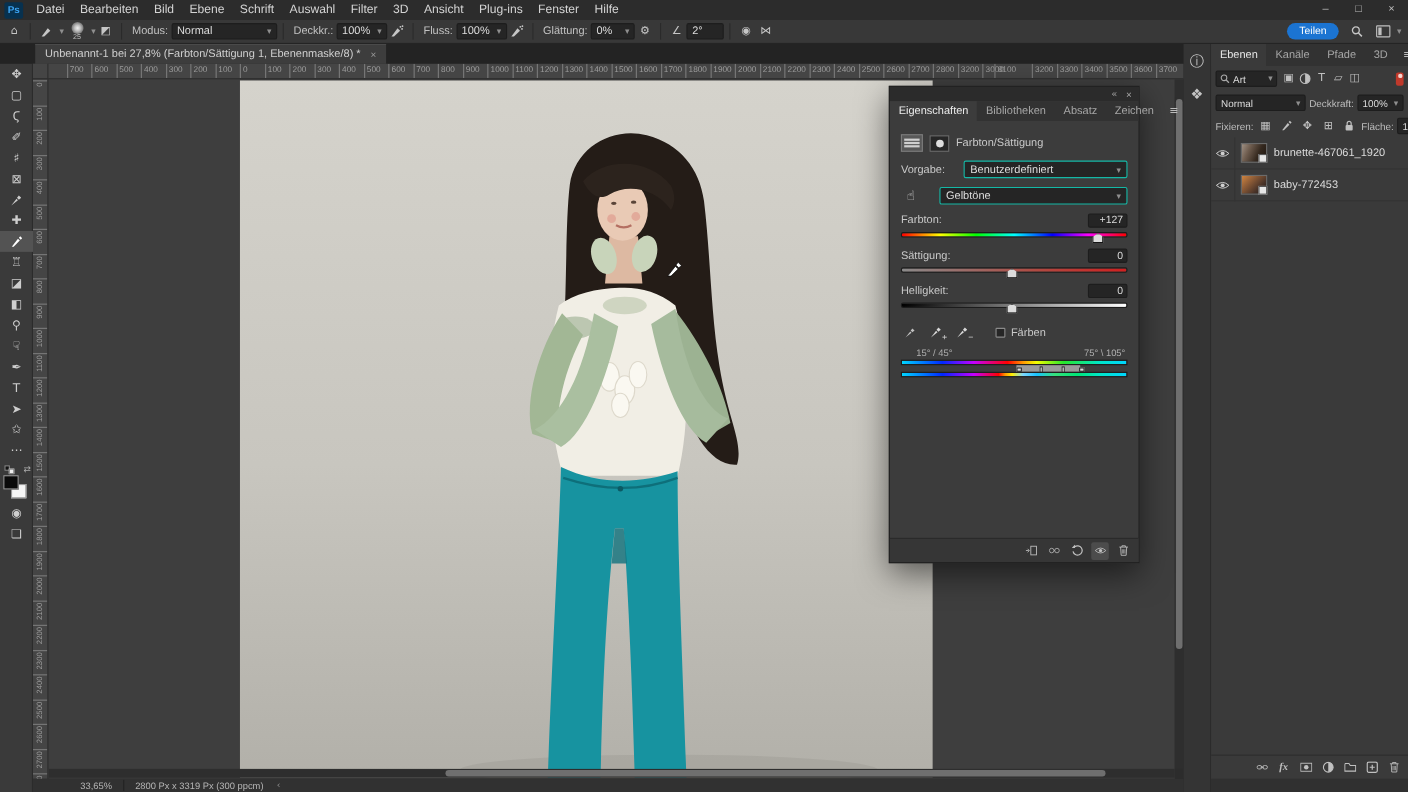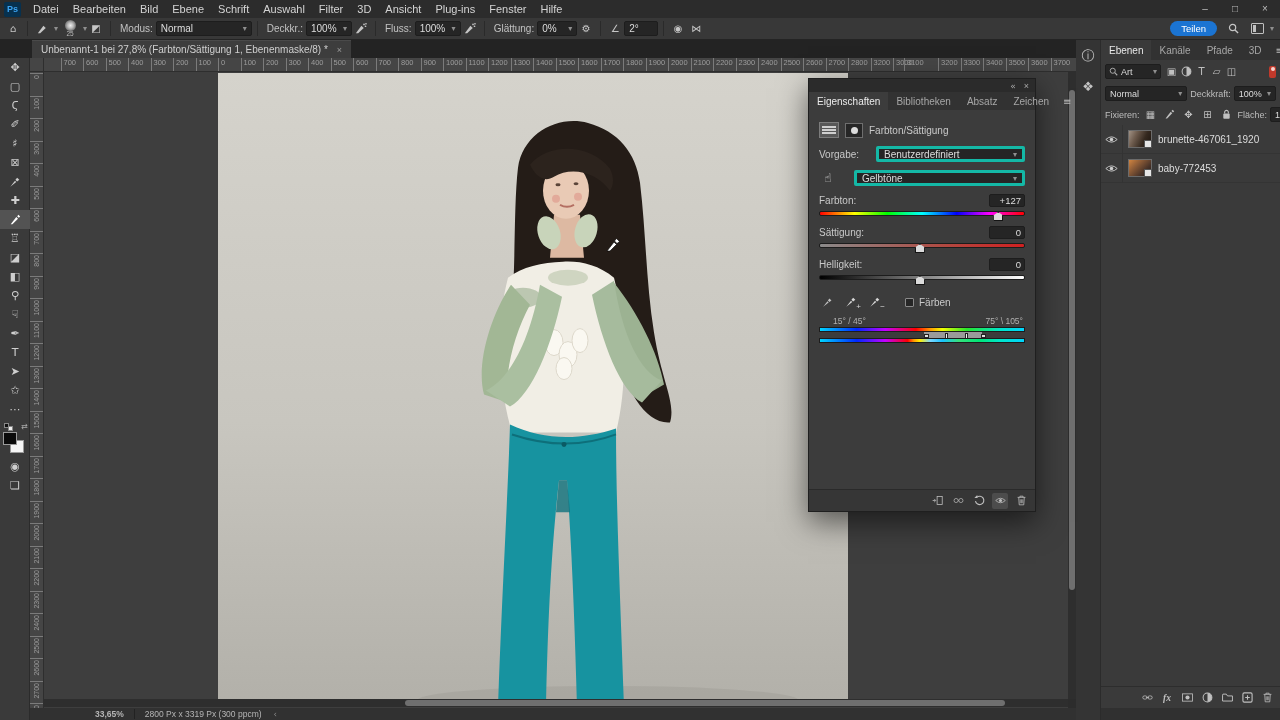--- a/index.html
+++ b/index.html
@@ -69,21 +69,21 @@
   #photo{position:absolute;left:218px;top:73px;width:630px;height:634px;z-index:1;}
   #cursor-eyedropper{position:absolute;left:606px;top:236px;width:16px;height:16px;z-index:6;}
   #hscroll{position:absolute;left:44px;top:699px;width:1024px;height:8px;background:#2e2e2e;z-index:5;}
   #hscroll .thumb{position:absolute;left:361px;top:1px;width:600px;height:6px;background:#6f6f6f;border-radius:3px;}
   #vscroll{position:absolute;left:1068px;top:72px;width:8px;height:627px;background:#2e2e2e;z-index:5;}
   #vscroll .thumb{position:absolute;top:18px;left:1px;width:6px;height:500px;background:#6f6f6f;border-radius:3px;}
 
   
   #statusbar{position:absolute;left:30px;top:708px;width:1046px;height:12px;background:#313131;
     display:flex;align-items:center;font-size:8.5px;color:#b5b5b5;z-index:9;}
-  #status-zoom{margin-left:65px;font-weight:bold;}
+  #status-zoom{margin-left:43px;}
   #status-div{width:1px;height:10px;background:#222;margin:0 10px;}
   #status-chev{margin-left:12px;color:#8a8a8a;}
 
   
   #rightcol{position:absolute;left:1076px;top:40px;width:204px;height:680px;background:#343434;z-index:12;}
   #icon-strip{position:absolute;left:0;top:6px;width:24px;display:flex;flex-direction:column;align-items:center;gap:10px;color:#c4c4c4;}
   .strip-ic{width:20px;height:20px;display:flex;align-items:center;justify-content:center;font-size:13px;}
   #layers-panel{position:absolute;left:24px;top:0;width:180px;height:680px;background:#3a3a3a;border-left:1px solid #2b2b2b;}
   #lp-tabs{height:20px;background:#323232;display:flex;align-items:stretch;font-size:10px;color:#a6a6a6;}
   .lp-tab{padding:0 8px;display:flex;align-items:center;}
@@ -133,21 +133,21 @@
   #props-tabs{height:18px;background:#323232;display:flex;align-items:stretch;font-size:10px;color:#a6a6a6;}
   .pr-tab{padding:0 8px;display:flex;align-items:center;}
   .pr-tab.active{background:#3c3c3c;color:#ececec;}
   #props-body{padding:8px 10px 0 10px;font-size:10px;color:#c9c9c9;position:relative;}
   #adj-title-row{display:flex;align-items:center;gap:6px;height:24px;}
   #adj-ic{width:20px;height:16px;background:#585858;border:1px solid #7c7c7c;display:flex;flex-direction:column;justify-content:space-evenly;padding:2px;}
   #adj-ic i{height:1.5px;background:#cfcfcf;display:block;}
   #mask-ic{width:18px;height:15px;background:#262626;border:1px solid #6e6e6e;position:relative;}
   #mask-ic::before{content:"";position:absolute;left:5px;top:3.5px;width:7px;height:7px;border-radius:50%;background:#dcdcdc;}
   .pr-row{display:flex;align-items:center;height:24px;gap:17px;}
-  .pr-select{background:#252525;border:3px solid #14b8a6;border-radius:2px;height:16px;flex:1;
+  .pr-select{background:#252525;border:1px solid #14b8a6;border-radius:2px;height:16px;flex:1;
     display:flex;align-items:center;padding:0 5px;color:#ddd;justify-content:space-between;}
   #hand-ic{width:18px;height:16px;display:flex;align-items:center;justify-content:center;color:#d5d5d5;font-size:12px;}
   .sl-label-row{display:flex;align-items:center;justify-content:space-between;height:15px;margin-top:3px;}
   .sl-value{background:#252525;border:1px solid #1d1d1d;border-radius:2px;width:36px;height:13px;
     display:flex;align-items:center;justify-content:flex-end;padding:0 3px;color:#ddd;font-size:9.5px;}
   .slider{position:relative;height:14px;}
   .sl-track{position:absolute;left:0;right:0;top:3px;height:5px;border-radius:2px;border:1px solid #1c1c1c;}
   .tr-hue{background:linear-gradient(90deg,#f00 0%,#ff0 17%,#0f0 33%,#0ff 50%,#00f 67%,#f0f 83%,#f00 100%);}
   .tr-sat{background:linear-gradient(90deg,#8a8a8a 0%,#b04a42 60%,#d02020 100%);}
   .tr-light{background:linear-gradient(90deg,#000 0%,#808080 50%,#fff 100%);}

